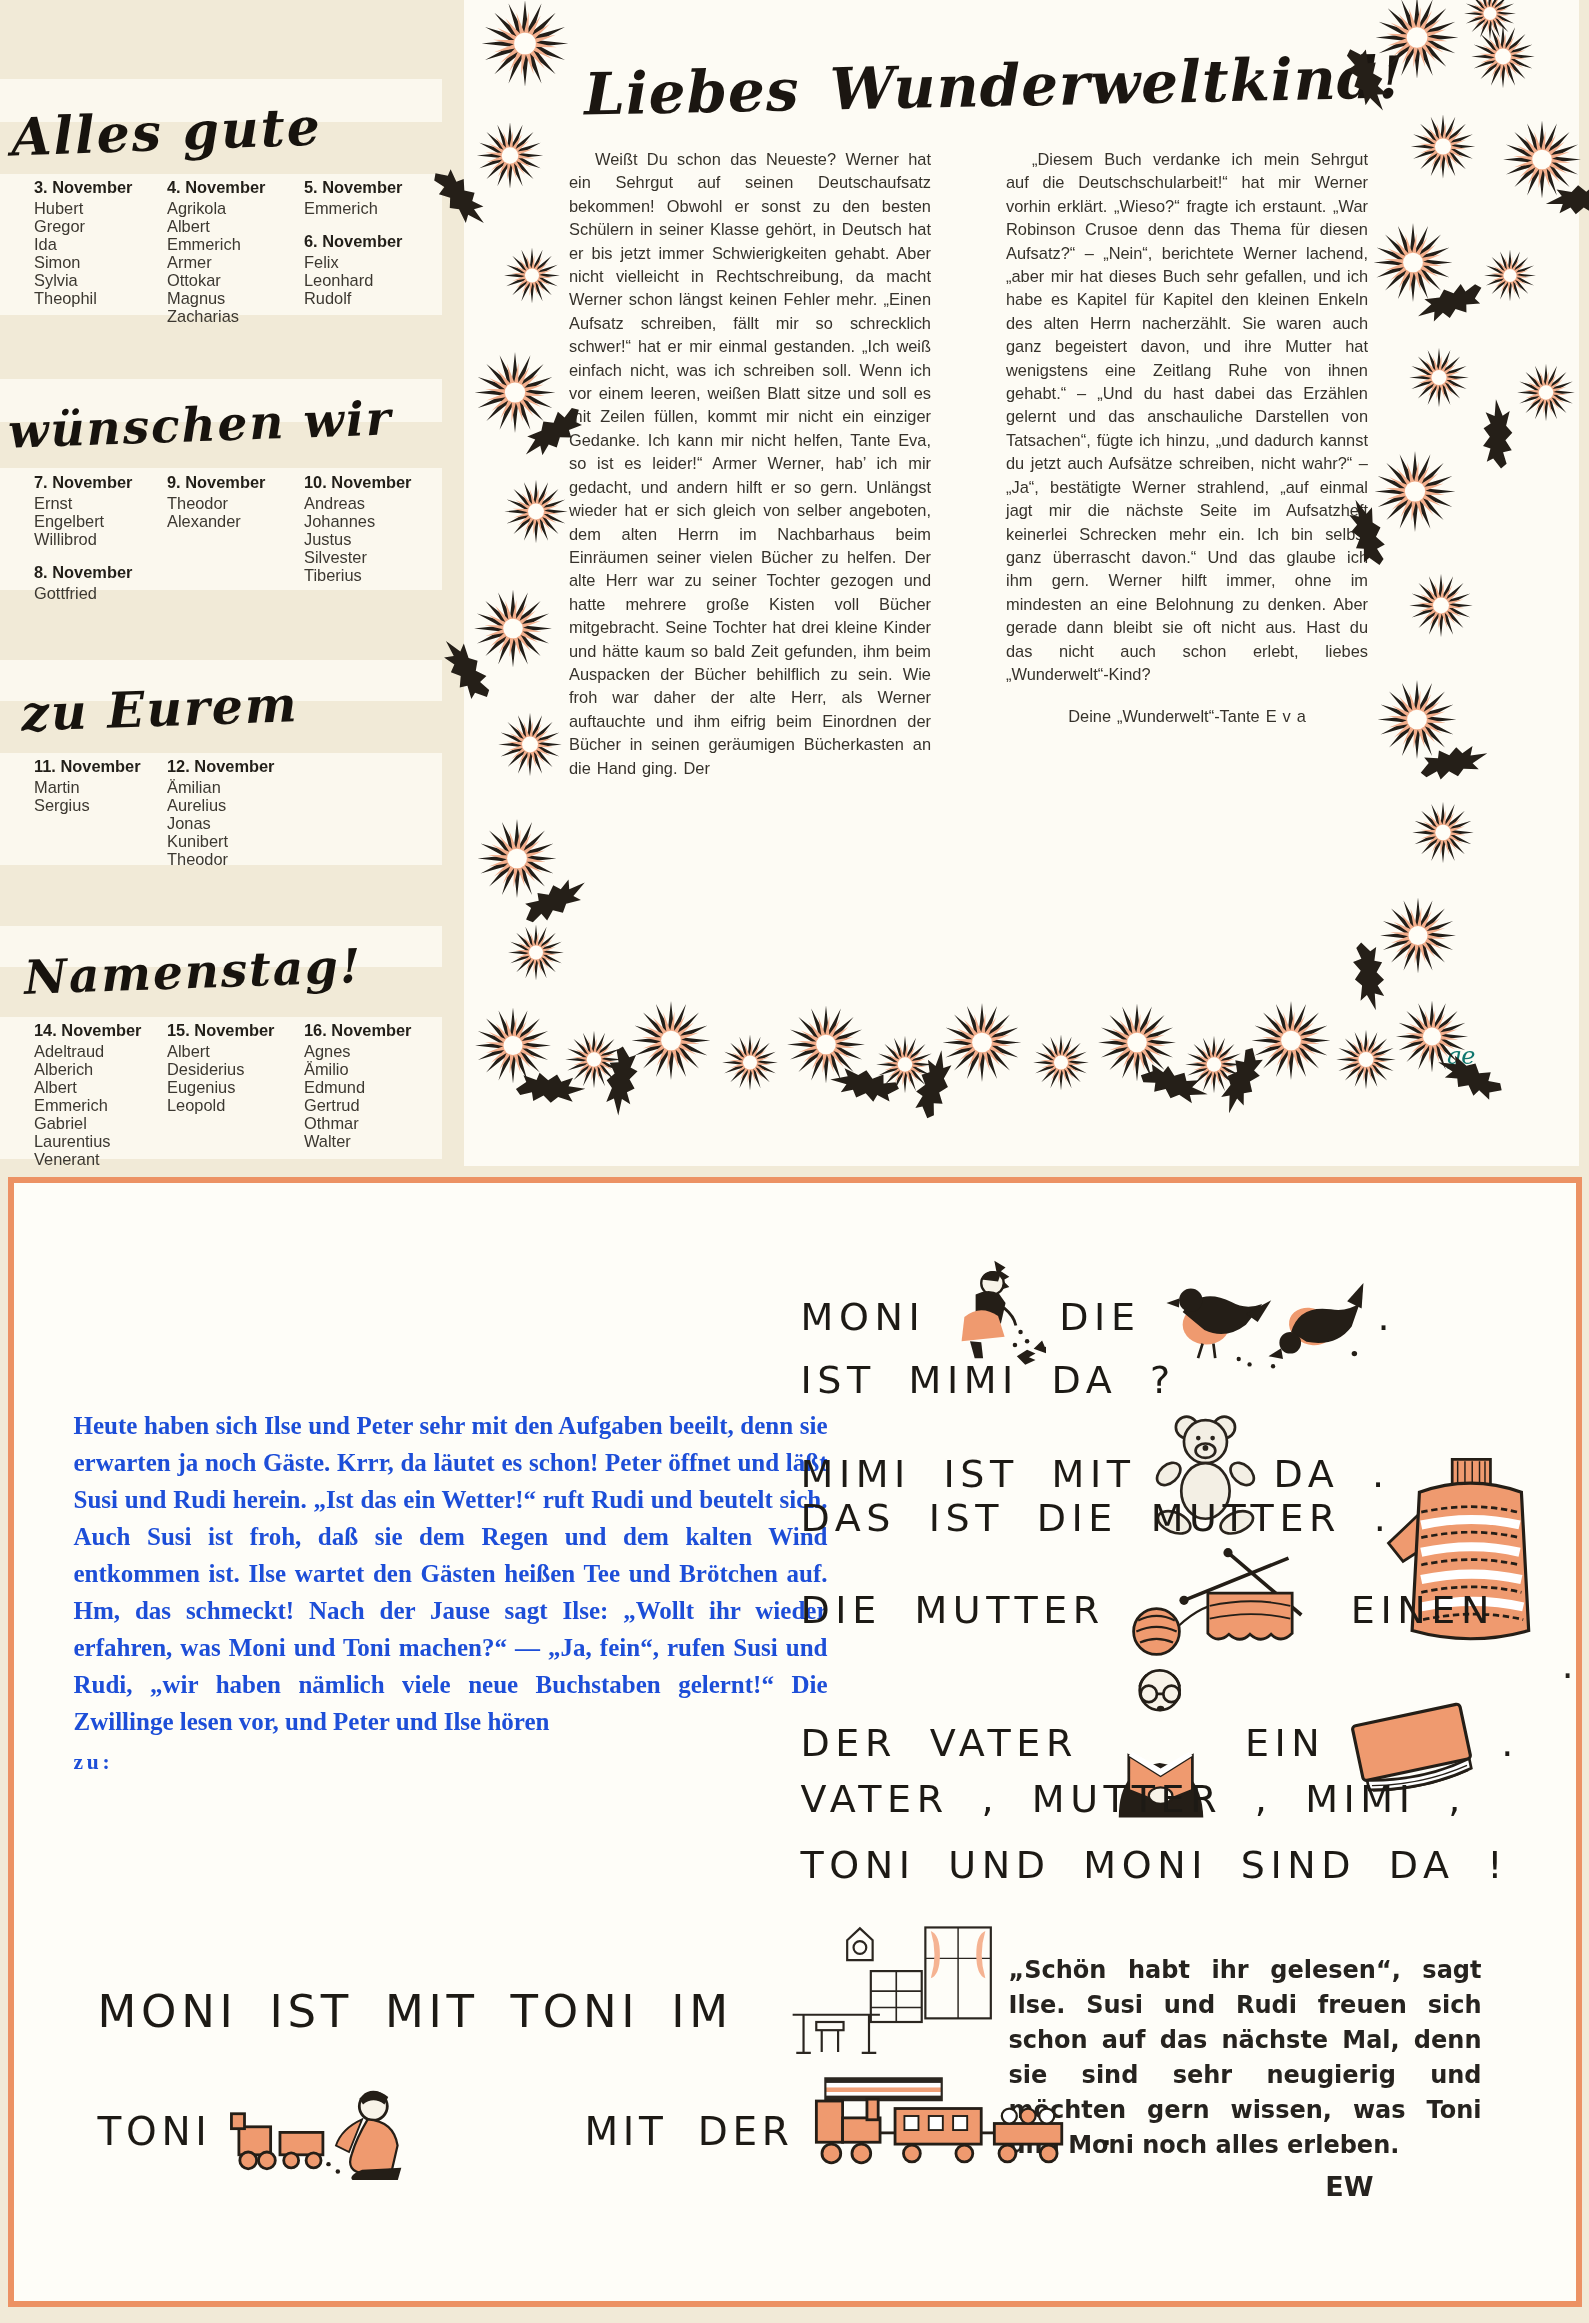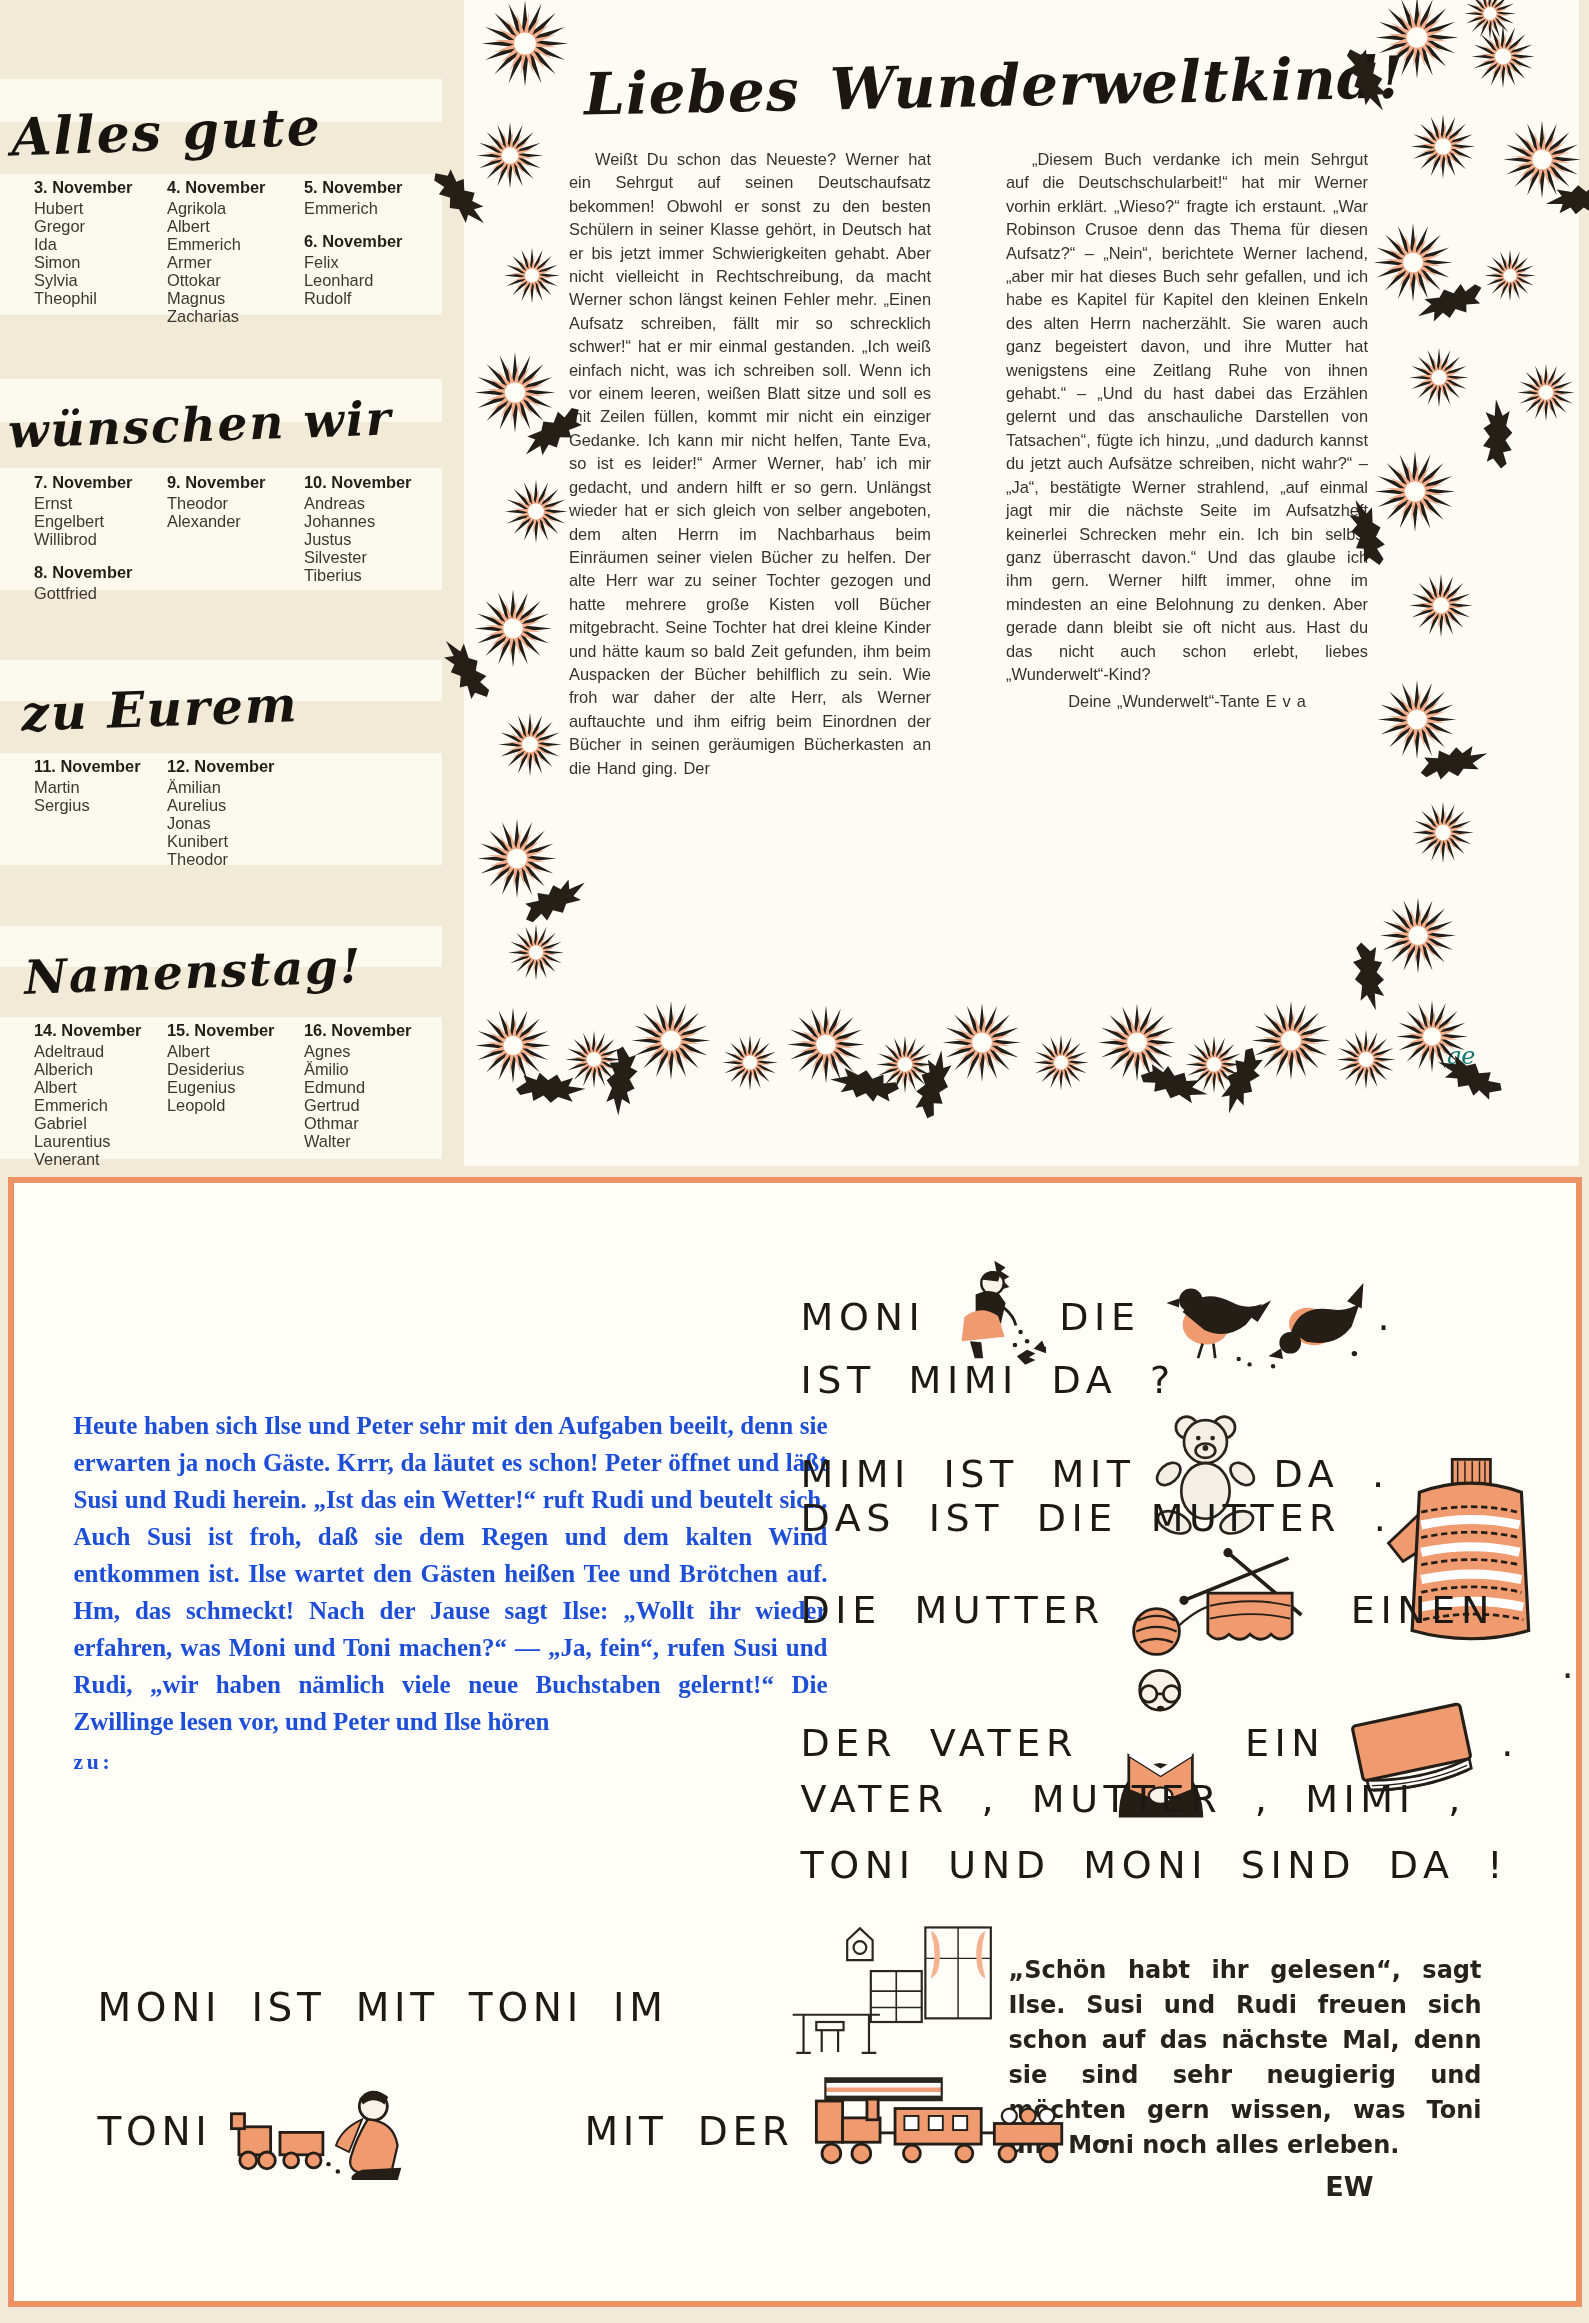--- a/index.html
+++ b/index.html
@@ -27,42 +27,42 @@
   .daisy{position:absolute;transform:translate(-50%,-50%);}
   .leaf{position:absolute;transform:translate(-50%,-50%);}
   .letter-title{position:absolute;left:120px;top:13px;z-index:3;font-family:"DejaVu Serif",serif;
         font-style:italic;font-weight:700;font-size:58px;color:#1b1611;transform:rotate(-1.2deg);
         letter-spacing:0.9px;word-spacing:9.4px;white-space:nowrap;}
   .lcol{position:absolute;top:148px;width:362px;z-index:2;text-align:justify;
         font-size:16.4px;line-height:23.4px;color:#36322b;word-spacing:1.4px;}
   .lcol p{margin:0;}
   .c1{left:105px}.c2{left:542px}
   .indent{text-indent:26px;}
-  .sig{margin-top:4px;text-align:center;font-size:16.4px;}
+  .sig{margin-top:19px;text-align:center;font-size:16.4px;}
   .artist{position:absolute;left:982px;top:1042px;z-index:3;font-family:"DejaVu Serif",serif;
         font-style:italic;font-size:24px;color:#0f766e;}
   
   .daheim{position:absolute;left:7.5px;top:1177px;width:1574px;height:1130px;box-sizing:border-box;
         background:#fefdf8;border:6.6px solid #ec9264;z-index:2;}
   .dh-title-band{position:absolute;left:68px;top:55px;width:707px;height:84px;
         background:repeating-linear-gradient(115deg,rgba(255,255,255,.38) 0 6.6px,rgba(255,255,255,0) 6.6px 15px),#f1a27c;}
   .dh-title-band h2{margin:5.6px 0 0 19px;font-family:"DejaVu Sans",sans-serif;font-weight:800;
         font-size:52px;color:#171310;transform:rotate(-1deg);letter-spacing:0.9px;}
   .dh-intro{position:absolute;left:44px;top:208px;width:754px;margin:16px;
         font-family:Liberation Serif, serif;font-weight:700;font-size:25px;line-height:37px;
         text-align:justify;color:#1d4ed8;}
   .dh-intro .first{text-indent:37px;display:inline;}
   .dh-zu{display:block;letter-spacing:3.7px;font-size:21.5px;margin-top:3.7px;}
   .rl{position:absolute;display:flex;align-items:center;gap:13px;white-space:nowrap;
         font-family:"DejaVu Sans",sans-serif;font-size:38px;color:#1d1a15;
         letter-spacing:5.6px;word-spacing:15px;z-index:2;}
   .rl-0{left:787px;top:73px}.rl-1{left:787px;top:175px}.rl-2{left:787px;top:220px}
   .rl-3{left:787px;top:313px}.rl-4{left:787px;top:361px}.rl-5{left:787px;top:480px}
   .rl-6{left:787px;top:594px}.rl-7{left:787px;top:660px}
-  .rl-m0{left:84px;top:802px;font-size:39px;letter-spacing:4.7px;word-spacing:13px;}
+  .rl-m0{left:84px;top:802px;font-size:45px;letter-spacing:4.7px;word-spacing:13px;}
   .rl-m1{left:84px;top:899px;font-size:39px;letter-spacing:4.7px;word-spacing:13px;}
   .ic{display:inline-block;line-height:0;}
   .ic-girl-feeding-birds svg{width:108px;height:117px}
   .ic-two-robins svg{width:211px;height:122px}
   .ic-teddy-bear svg{width:112px;height:141px}
   .ic-knitting svg{width:220px;height:131px}
   .ic-father-reading svg{width:141px;height:159px}
   .ic-book svg{width:150px;height:108px}
   .ic-boy-with-toy-train svg{width:347px;height:98px}
   .ic-toy-train svg{width:281px;height:94px}

